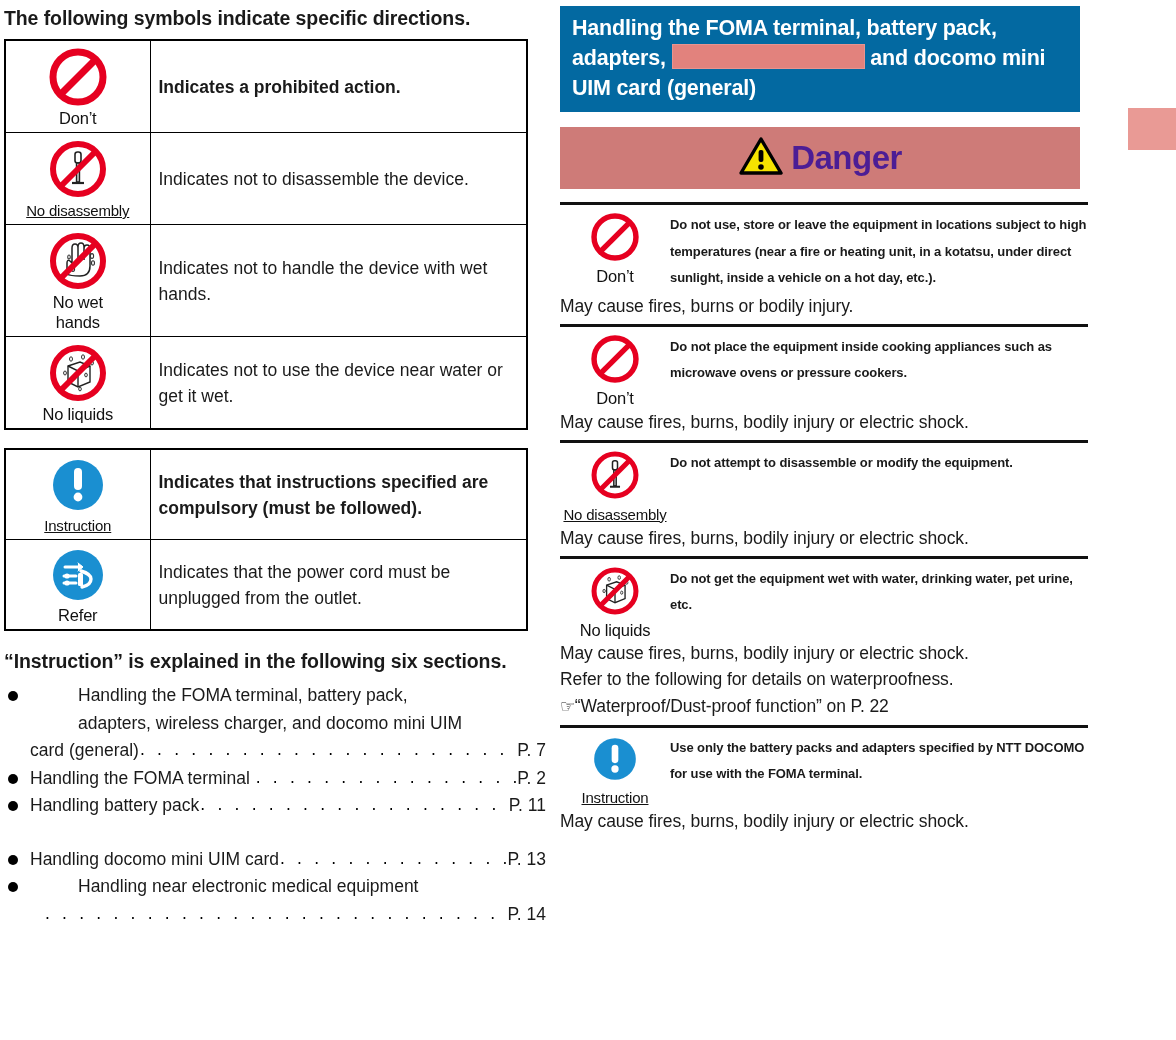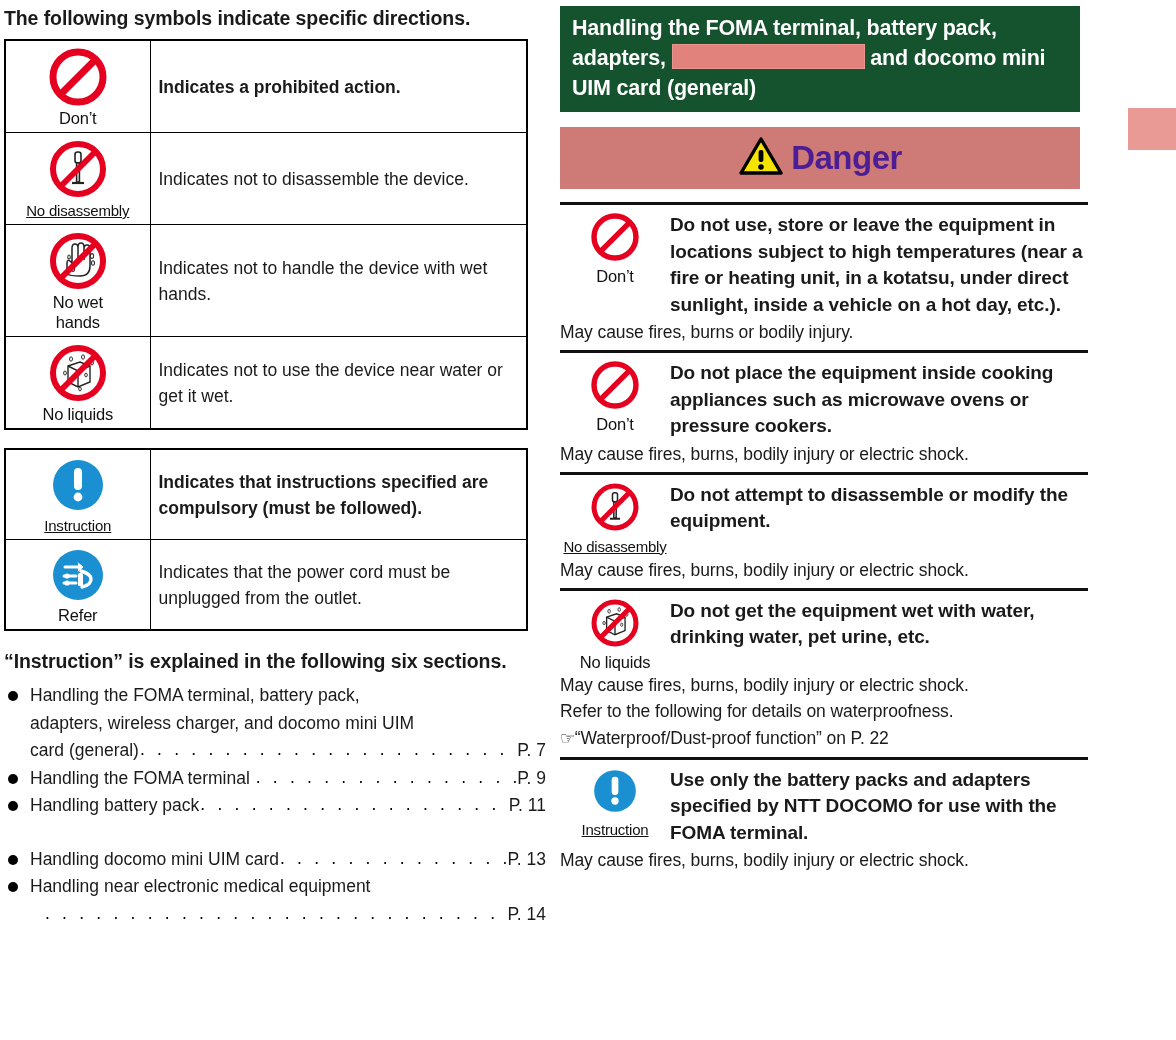--- a/index.html
+++ b/index.html
@@ -85,26 +85,26 @@
     overflow:hidden;
     white-space:nowrap;
     margin:0 1px 0 1px;
     color:#000;
     letter-spacing:3.7px;
     font-size:17.5px;
     position:relative;
     top:-1px;
   }
   .toc-page { white-space:pre; }
-  .toc-sub { display:block; padding-left:0; }
+  .toc-sub { display:block; padding-left:0;margin-left:48px; }
   .toc-gap { height:26px; }
 
   
   .section-head {
-    background:#14532d;
+    background:#0369a1;
     color:#ffffff;
     font-weight:bold;
     font-size:21.5px;
     line-height:30px;
     padding:7px 12px 9px 12px;
     width:520px;
     letter-spacing:-0.2px;
     margin-bottom:15px;
   }
   .redact {
@@ -138,21 +138,21 @@
   .warn-row { display:flex; align-items:flex-start; padding-top:3px; }
   .warn-icon {
     width:110px; flex:0 0 110px;
     display:flex; flex-direction:column; align-items:center;
     padding-top:3px;
   }
   .warn-icon .sym-label { margin-top:0px; }
   .warn-text {
     flex:1 1 auto;
     font-weight:bold;
-    font-size:19px;
+    font-size:13px;
     line-height:26.5px;
     padding-top:4px;
     letter-spacing:-0.1px;
   }
   .warn-note {
     font-size:17.5px;
     line-height:26px;
     margin:1px 0 5px 0;
     letter-spacing:-0.1px;
   }
@@ -321,21 +321,21 @@
           <span class="toc-dots">. . . . . . . . . . . . . . . . . . . . . . . . . . . . . . . . . . . . . . . . . . . . . .</span>
           <span class="toc-page">P. 7</span>
         </span>
       </li>
 
       <li class="toc-item">
         <span class="bullet"></span>
         <span class="toc-line">
           <span class="toc-text">Handling the FOMA terminal </span>
           <span class="toc-dots">. . . . . . . . . . . . . . . . . . . . . . . . . . . . . . . . . . . . . . . . . . . . . .</span>
-          <span class="toc-page">P. 9</span>
+          <span class="toc-page">P. 2</span>
         </span>
       </li>
 
       <li class="toc-item">
         <span class="bullet"></span>
         <span class="toc-line">
           <span class="toc-text">Handling battery pack</span>
           <span class="toc-dots">. . . . . . . . . . . . . . . . . . . . . . . . . . . . . . . . . . . . . . . . . . . . . .</span>
           <span class="toc-page">P. 11</span>
         </span>

